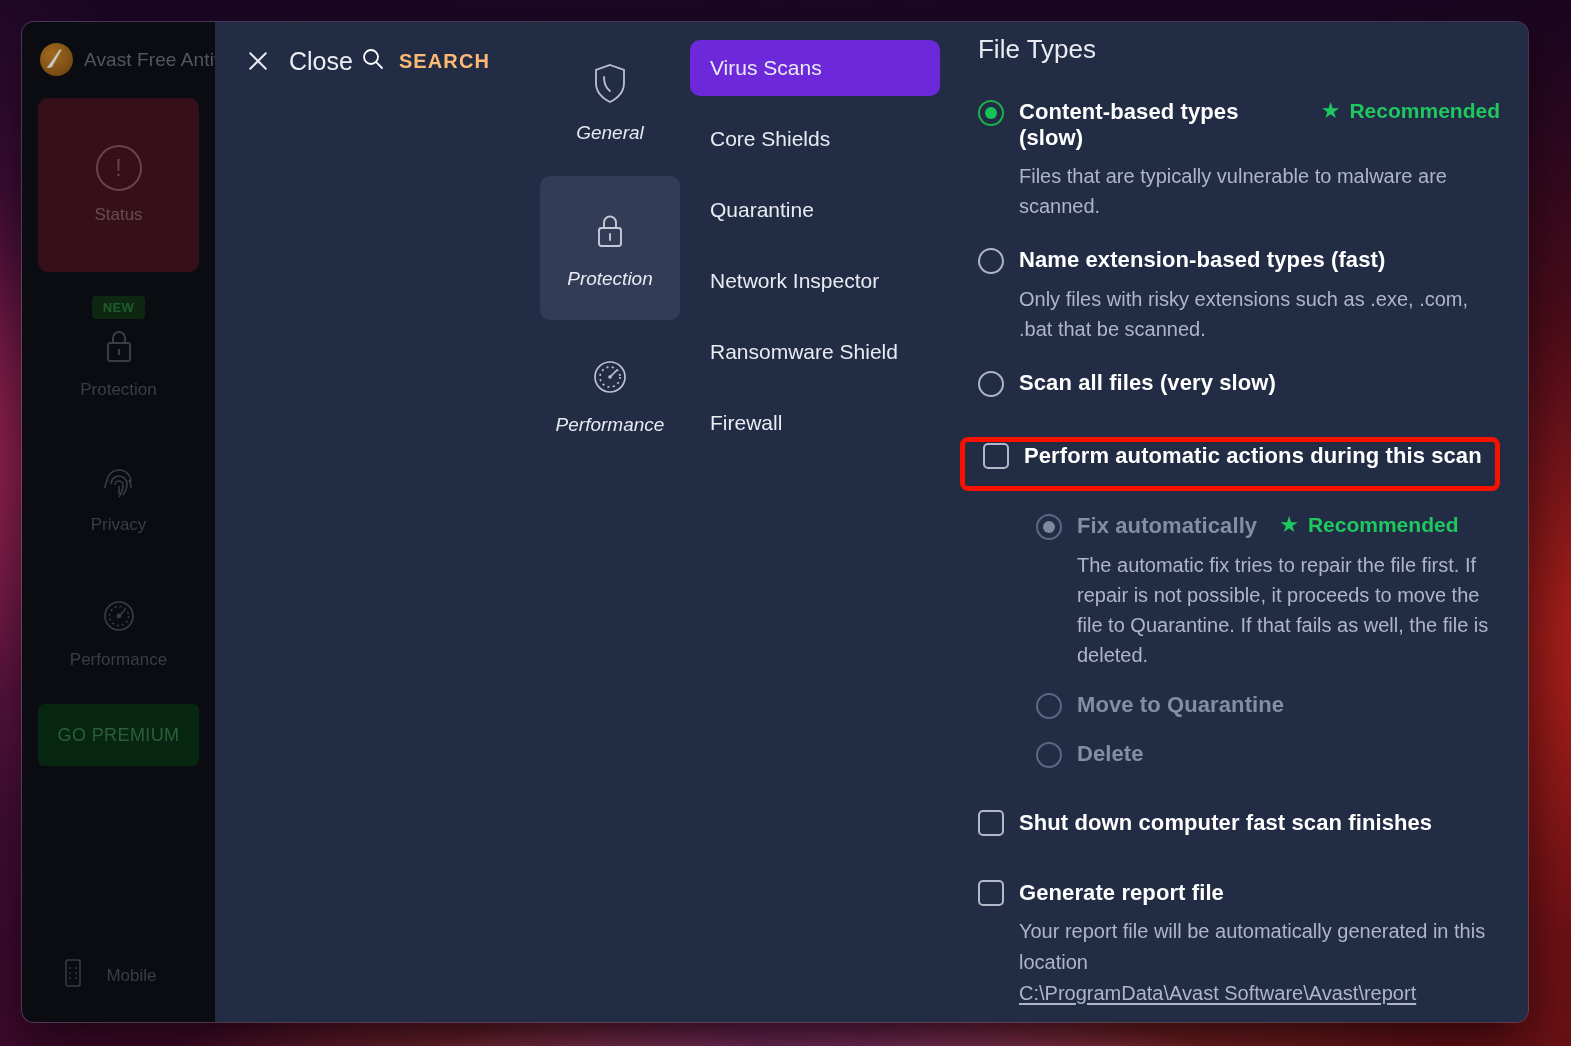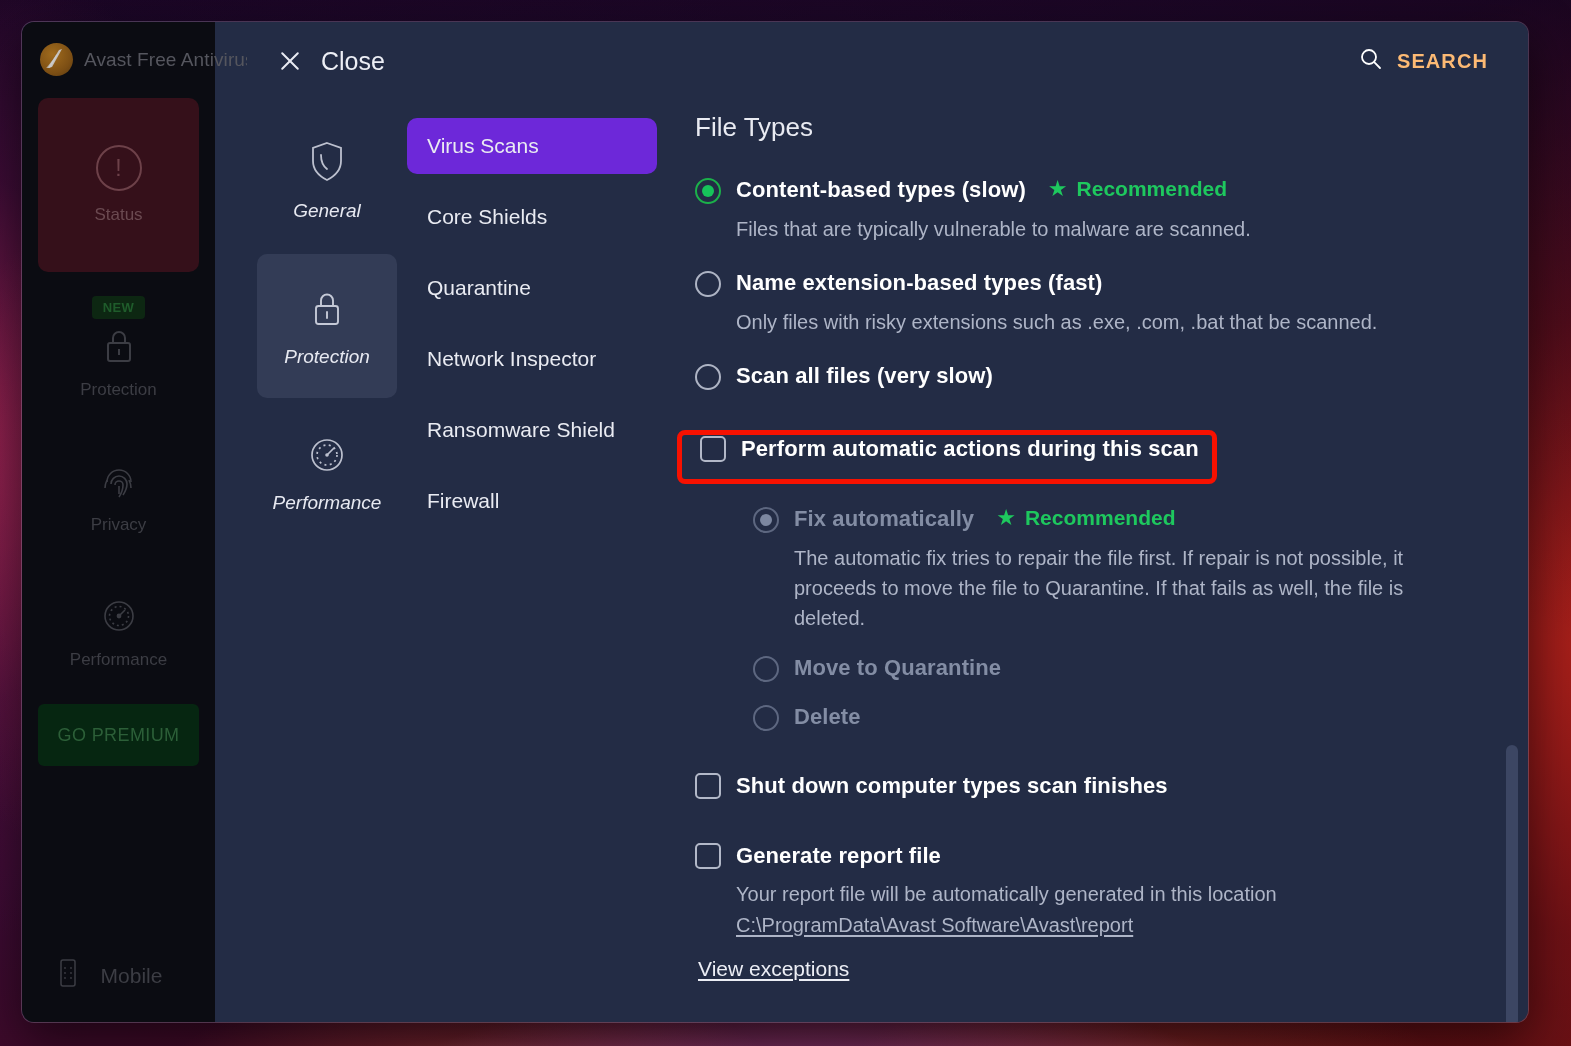--- a/index.html
+++ b/index.html
@@ -101,31 +101,31 @@
   .go-premium {
     margin: 34px 16px 0 16px;
     height: 62px; border-radius: 6px;
     background: #062611;
     display:flex; align-items:center; justify-content:center;
     color: #2c5f38; font-size: 18px; letter-spacing: .4px;
   }
   .rail-mobile {
     position: absolute; bottom: 30px; left: 0; right: 16px;
     display: flex; align-items: center; justify-content: center; gap: 24px;
-    color: #3c3d44; font-size: 21px;
+    color: #3c3d44; font-size: 17px;
   }
 
   
   .settings-overlay {
     position: absolute;
     left: 193px; top: 0;
     right: 0; bottom: 0;
     background: #232c45;
     z-index: 3;
-    display: flex; flex-direction: column; margin-left: 32px;
+    display: flex; 
   }
   .settings-topbar {
     height: 78px;
     display: flex; align-items: center;
     padding: 0 40px 0 22px;
     flex: none;
   }
   .close-btn {
     display:flex; align-items:center; gap: 18px;
     cursor: pointer;
@@ -525,21 +525,21 @@
               <span class="opt-label dim">Delete</span>
             </div>
           </div>
         </div>
 
         <div class="bottom-group">
 
           <div class="bottom-block">
             <div class="opt-row">
               <span class="checkbox"></span>
-              <span class="opt-label">Shut down computer types scan finishes</span>
+              <span class="opt-label">Shut down computer fast scan finishes</span>
             </div>
           </div>
 
           <div>
             <div class="opt-row">
               <span class="checkbox"></span>
               <span class="opt-label">Generate report file</span>
             </div>
             <div class="report-desc">
               <span>Your report file will be automatically generated in this location</span>

